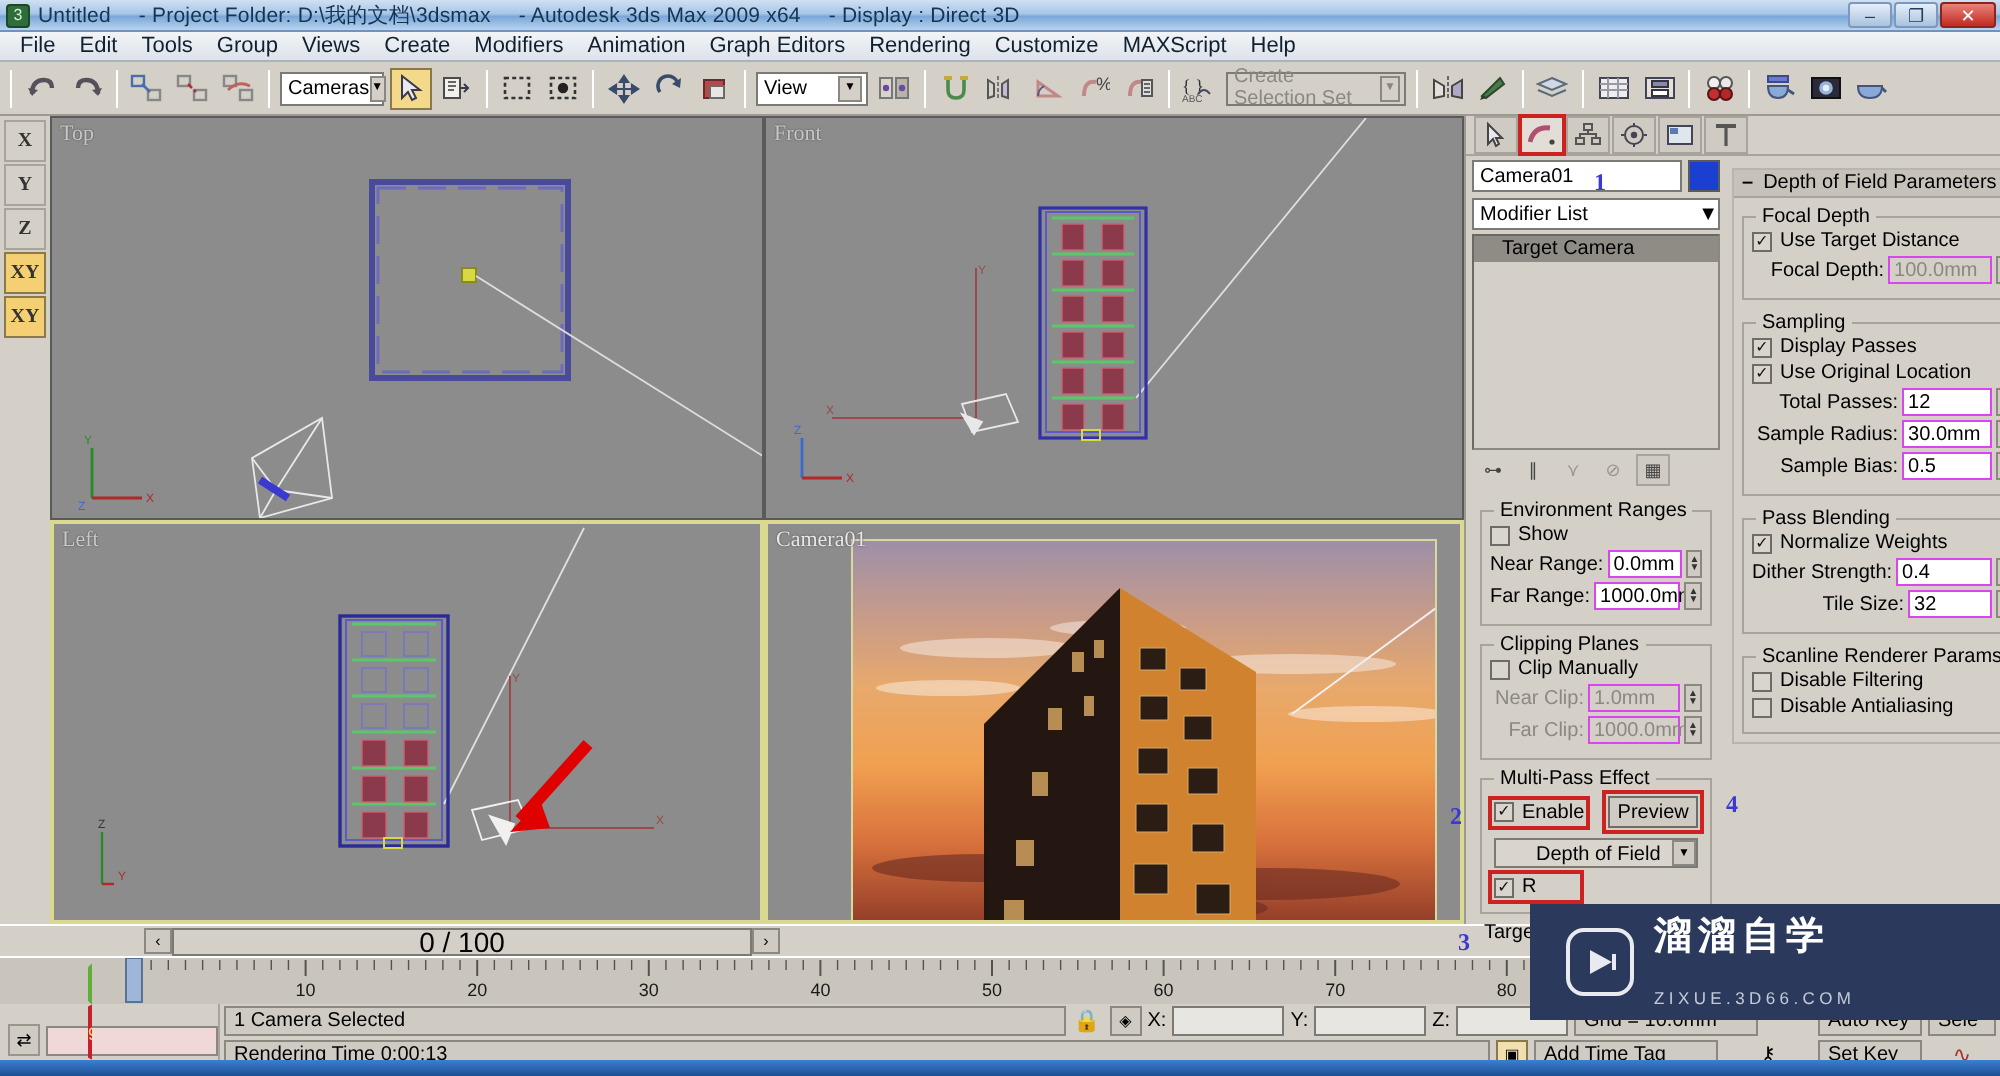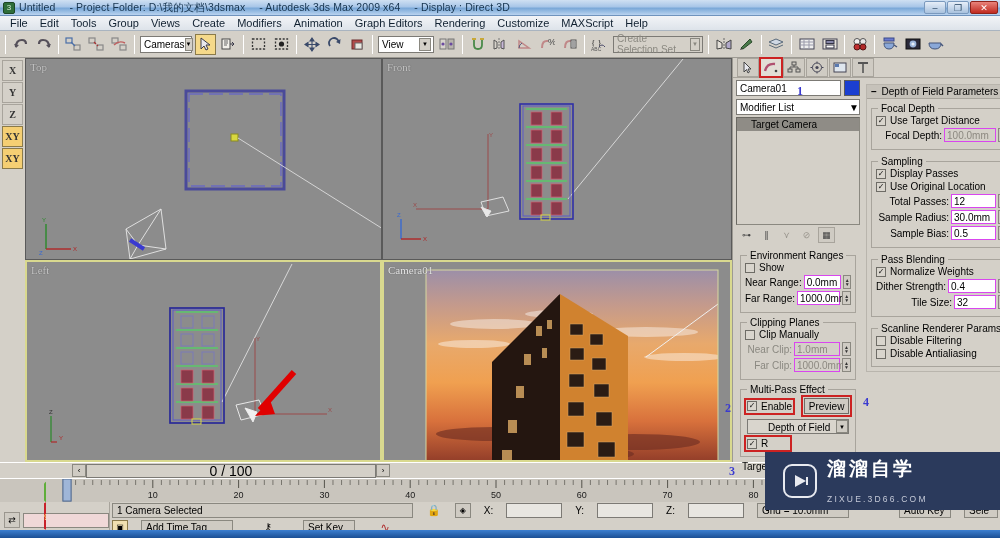--- a/index.html
+++ b/index.html
@@ -126,21 +126,21 @@
   .tslide{width:14px;height:13px;border:1px solid #8a8880;background:#cfcbc3;
     display:flex;align-items:center;justify-content:center;font-size:8px;}
   .tfield{width:290px;height:14px;border:1px solid #7c7a75;background:#d4d0c8;
     font-size:14px;display:flex;align-items:center;justify-content:center;}
   .ruler{height:24px;background:#c9c5bd;border-top:1px solid #fff;position:relative;
     overflow:hidden;}
   .status{height:36px;display:flex;background:#d4d0c8;}
   .statusbtns{width:110px;border-right:1px solid #a8a49c;display:flex;
     align-items:center;padding-left:4px;gap:3px;}
   .statcol{flex:1;display:flex;flex-direction:column;}
-  .statrow{height:17px;display:flex;align-items:center;gap:13px;padding:1px 2px;}
+  .statrow{height:17px;display:flex;align-items:center;gap:3px;padding:1px 2px;}
   .statbox{height:15px;border:1px solid #8a8880;background:#cfcbc3;font-size:10px;
     display:flex;align-items:center;padding:0 4px;color:#000;}
   .statinput{height:15px;border:1px solid #7c7a75;background:#e8e6e1;width:56px;}
 
   
   .taskbar{position:absolute;left:0;bottom:0;width:1000px;height:8px;
     background:linear-gradient(180deg,#3c7fd0,#1b4f94);}
 
   
   .wm{position:absolute;right:0;bottom:28px;width:235px;height:58px;
@@ -952,20 +952,21 @@
       <span style="font-size:10px">Y:</span>
       <div class="statinput"></div>
       <span style="font-size:10px">Z:</span>
       <div class="statinput"></div>
       <div class="statbox" style="width:92px">Grid = 10.0mm</div>
       <div style="width:24px"></div>
       <div class="statbox" style="width:52px">Auto Key</div>
       <div class="statbox" style="width:34px;overflow:hidden">Sele</div>
     </div>
     <div class="statrow">
+      <div class="statbox" style="flex:1">Rendering Time  0:00:13</div>
       <div style="width:16px;height:15px;border:1px solid #8a7a4a;background:#f0e0b0;display:flex;align-items:center;justify-content:center;font-size:8px">▣</div>
       <div class="statbox" style="width:92px">Add Time Tag</div>
       <div style="width:44px;display:flex;align-items:center;justify-content:center">⚷</div>
       <div class="statbox" style="width:52px">Set Key</div>
       <div style="width:34px;display:flex;align-items:center;justify-content:center;color:#b03030">∿</div>
     </div>
   </div>
 </div>
 
 <div class="cornerbadge">

